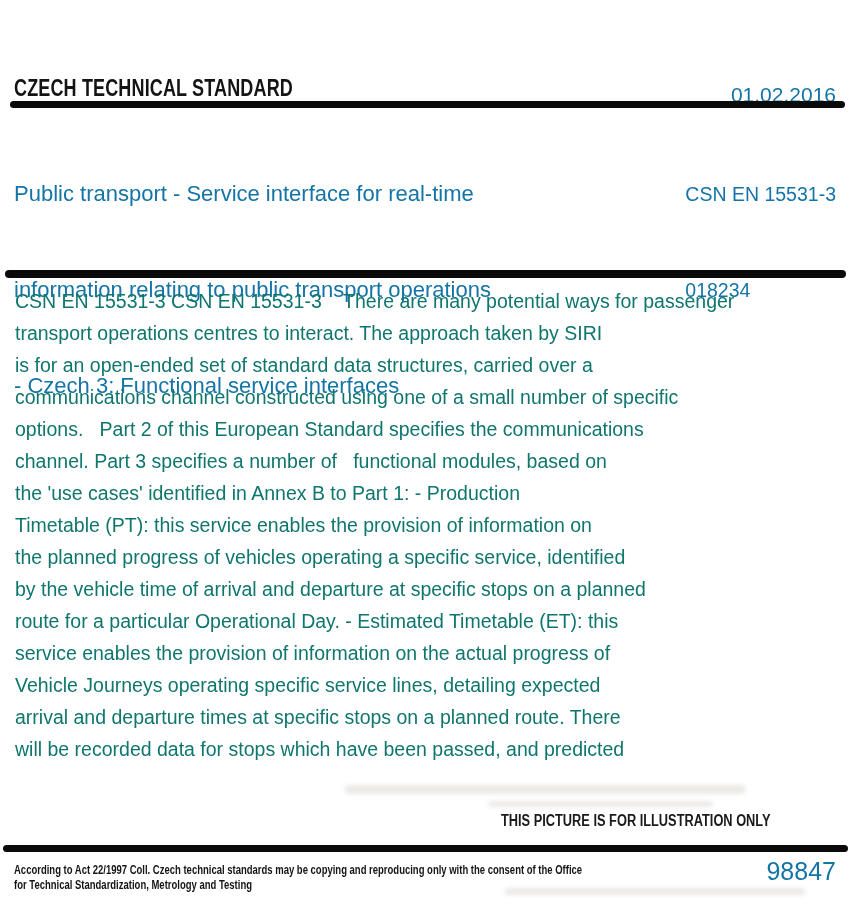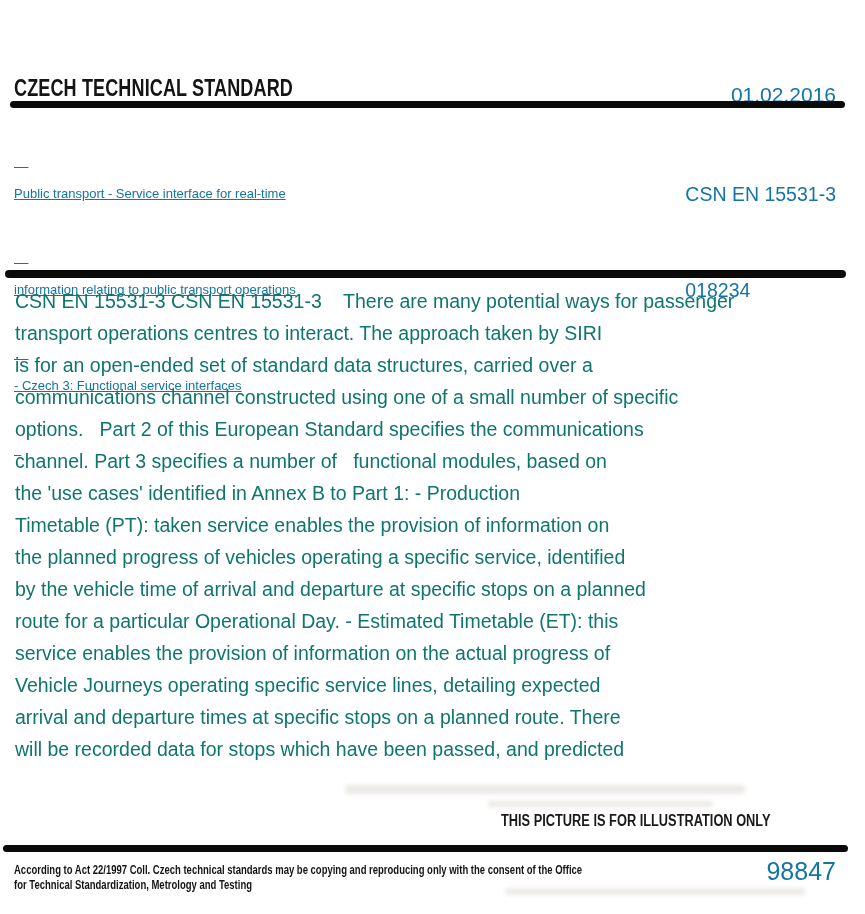--- a/index.html
+++ b/index.html
@@ -46,25 +46,24 @@
   }
   .rule-top    { left: 10px; top: 101px; width: 835px; height: 7px; }
   .rule-middle { left: 5px;  top: 270px; width: 841px; height: 8px; }
   .rule-footer { left: 3px;  top: 845px; width: 845px; height: 7px; }
 
   
   .title-lines {
     position: absolute;
     left: 14px;
     top: 114px;
-    font-size: 13px;
+    font-size: 22px;
     line-height: 32px;
     color: #1474a6;
     white-space: pre;
-    text-decoration: underline;
   }
   .code-lines {
     position: absolute;
     right: 29px;
     top: 114px;
     font-size: 19.5px;
     line-height: 32px;
     color: #1474a6;
     text-align: left;
     white-space: pre;
@@ -149,21 +148,21 @@
   <div class="rule rule-middle"></div>
 
   <div class="abstract">
     <div class="abstract-line">CSN EN 15531-3 CSN EN 15531-3    There are many potential ways for passenger</div>
     <div class="abstract-line">transport operations centres to interact. The approach taken by SIRI</div>
     <div class="abstract-line">is for an open-ended set of standard data structures, carried over a</div>
     <div class="abstract-line">communications channel constructed using one of a small number of specific</div>
     <div class="abstract-line">options.   Part 2 of this European Standard specifies the communications</div>
     <div class="abstract-line">channel. Part 3 specifies a number of   functional modules, based on</div>
     <div class="abstract-line">the 'use cases' identified in Annex B to Part 1: - Production</div>
-    <div class="abstract-line">Timetable (PT): taken service enables the provision of information on</div>
+    <div class="abstract-line">Timetable (PT): this service enables the provision of information on</div>
     <div class="abstract-line">the planned progress of vehicles operating a specific service, identified</div>
     <div class="abstract-line">by the vehicle time of arrival and departure at specific stops on a planned</div>
     <div class="abstract-line">route for a particular Operational Day. - Estimated Timetable (ET): this</div>
     <div class="abstract-line">service enables the provision of information on the actual progress of</div>
     <div class="abstract-line">Vehicle Journeys operating specific service lines, detailing expected</div>
     <div class="abstract-line">arrival and departure times at specific stops on a planned route. There</div>
     <div class="abstract-line">will be recorded data for stops which have been passed, and predicted</div>
   </div>
 
   <div class="ghost ghost-1"></div>

